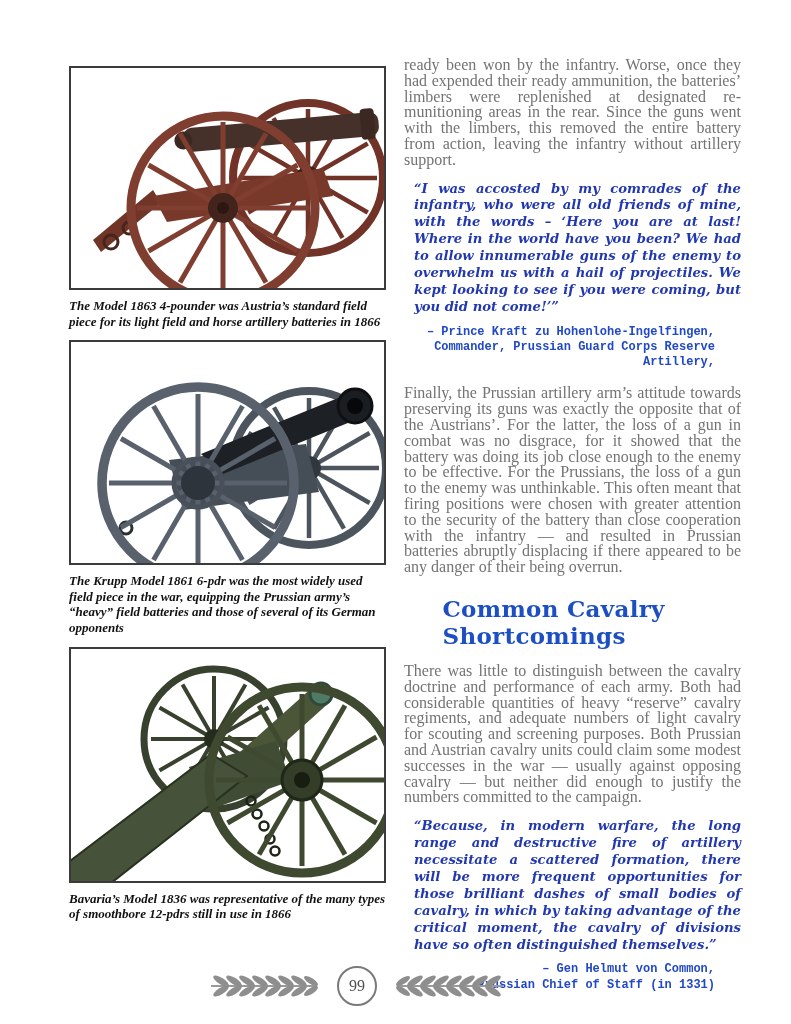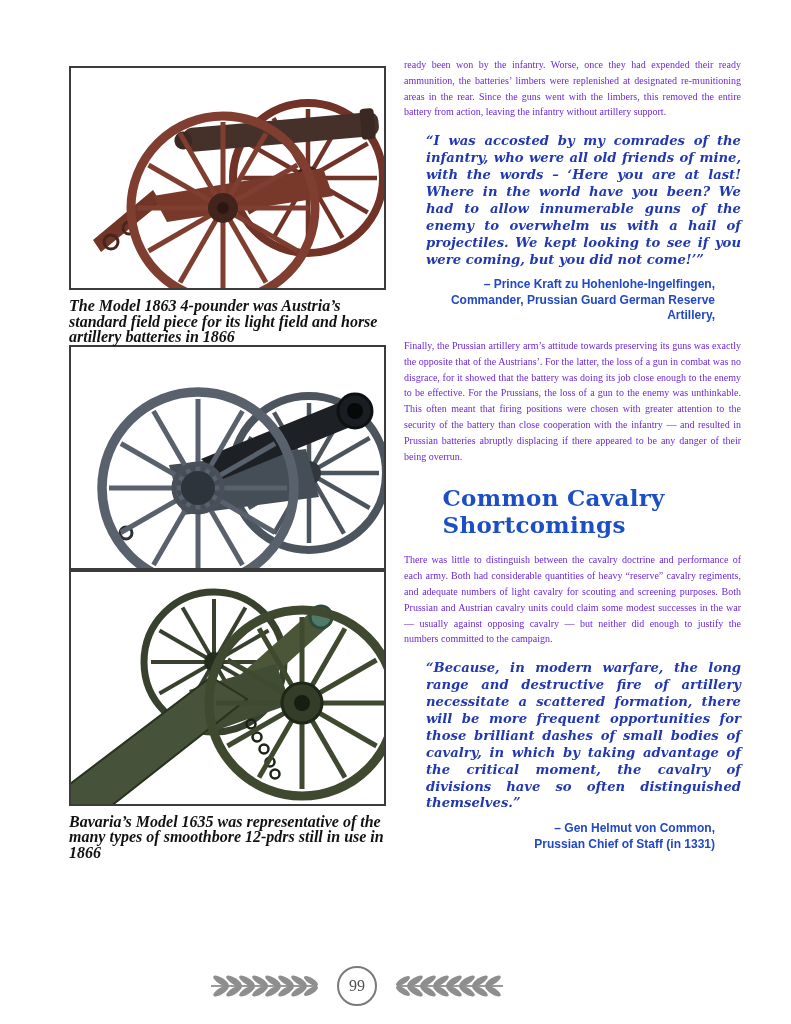--- a/index.html
+++ b/index.html
@@ -3,33 +3,33 @@
 <meta charset="utf-8">
 <style>
   html,body { margin:0; padding:0; background:#ffffff; }
   .page { position:relative; width:791px; height:1024px; background:#ffffff; overflow:hidden;
           font-family:"Liberation Serif", serif; }
 
   
   .left-col { position:absolute; left:69px; top:66px; width:317px; }
   figure.photo { margin:0; border:2px solid #3b3b3b; background:#ffffff; }
   figure.photo svg { display:block; }
-  .caption { font-weight:bold; font-style:italic; font-size:16px; line-height:15.6px;
-             color:#121212; margin:8px 0 0 0; }
+  .caption { font-weight:bold; font-style:italic; font-size:13px; line-height:15.6px;
+             color:#121212; margin:8px 0 11px 0; }
   .gap-a { margin-top:25px; }
   .gap-b { margin-top:17px; }
 
   
   .right-col { position:absolute; left:404px; top:57px; width:337px; }
-  .body { font-size:10px; line-height:15.8px; text-align:justify;
-          color:#6d28d9; margin:0 0 13px 0; }
+  .body { font-size:16px; line-height:15.8px; text-align:justify;
+          color:#737373; margin:0 0 13px 0; }
   .quote { font-family:"DejaVu Serif", serif; font-weight:bold; font-style:italic;
            font-size:13.2px; line-height:16.9px; color:#2238b0; text-align:justify;
-           margin:3px 0 9px 22px; }
-  .attrib { font-family:Liberation Sans, sans-serif; font-weight:bold; font-size:12px;
+           margin:3px 0 9px 10px; }
+  .attrib { font-family:Liberation Mono, monospace; font-weight:bold; font-size:12px;
             line-height:15.2px; color:#2148c6; text-align:right; padding-right:26px;
             margin:0 0 15px 0; }
   .heading { font-family:"DejaVu Serif", serif; font-weight:bold; font-size:23px;
              line-height:27px; color:#1c4fc4; text-align:left; width:260px;
              margin:20px auto 14px auto; letter-spacing:0.3px; }
 
   
   .footer { position:absolute; top:966px; left:0; width:714px; display:flex;
             align-items:center; justify-content:center; gap:18px; }
   .pagenum-circle { width:36px; height:36px; border:2px solid #7a7a7a; border-radius:50%;
@@ -123,20 +123,21 @@
             <line x1="38" y1="141" x2="216" y2="141" transform="rotate(60 127 141)"></line>
             <line x1="38" y1="141" x2="216" y2="141" transform="rotate(90 127 141)"></line>
             <line x1="38" y1="141" x2="216" y2="141" transform="rotate(120 127 141)"></line>
             <line x1="38" y1="141" x2="216" y2="141" transform="rotate(150 127 141)"></line>
           </g>
           <circle cx="127" cy="141" r="24" fill="none" stroke="#49505a" stroke-width="5"></circle>
           <circle cx="127" cy="141" r="17" fill="#2e343b" stroke="none"></circle>
         </g>
       </svg>
     </figure>
+    <figcaption class="caption">The Krupp Model 1861 6-pdr was the most widely used field piece in the war, equipping the Prussian army’s “heavy” field batteries and those of several of its German opponents</figcaption>
 
     <figure class="photo gap-b">
       <svg class="cannon" width="313" height="232" viewBox="0 0 313 232" xmlns="http://www.w3.org/2000/svg">
 
         <g stroke="#37412d">
           <circle cx="143" cy="90" r="70" fill="none" stroke-width="7"></circle>
           <g stroke-width="4">
             <line x1="80" y1="90" x2="206" y2="90"></line>
             <line x1="80" y1="90" x2="206" y2="90" transform="rotate(30 143 90)"></line>
             <line x1="80" y1="90" x2="206" y2="90" transform="rotate(60 143 90)"></line>
@@ -171,31 +172,31 @@
             <line x1="145" y1="131" x2="317" y2="131" transform="rotate(60 231 131)"></line>
             <line x1="145" y1="131" x2="317" y2="131" transform="rotate(90 231 131)"></line>
             <line x1="145" y1="131" x2="317" y2="131" transform="rotate(120 231 131)"></line>
             <line x1="145" y1="131" x2="317" y2="131" transform="rotate(150 231 131)"></line>
           </g>
           <circle cx="231" cy="131" r="20" fill="#333d27" stroke="#1f2718" stroke-width="3"></circle>
           <circle cx="231" cy="131" r="8" fill="#171d10" stroke="none"></circle>
         </g>
       </svg>
     </figure>
-    <figcaption class="caption">Bavaria’s Model 1635 was representative of the many types of smoothbore 12-pdrs still in use in 1866</figcaption>
+    <figcaption class="caption">Bavaria’s Model 1836 was representative of the many types of smoothbore 12-pdrs still in use in 1866</figcaption>
   </div>
 
   <div class="right-col">
     <p class="body">ready been won by the infantry. Worse, once they had expended their ready ammunition, the batteries’ limbers were replenished at designated re-munitioning areas in the rear. Since the guns went with the limbers, this removed the entire battery from action, leaving the infantry without artillery support.</p>
 
     <div class="quote">“I was accosted by my comrades of the infantry, who were all old friends of mine, with the words – ‘Here you are at last! Where in the world have you been?  We had to allow innumerable guns of the enemy to overwhelm us with a hail of projectiles. We kept looking to see if you were coming, but you did not come!’”</div>
 
     <div class="attrib">
       <div>– Prince Kraft zu Hohenlohe-Ingelfingen,</div>
-      <div>Commander, Prussian Guard German Reserve Artillery,</div>
+      <div>Commander, Prussian Guard Corps Reserve Artillery,</div>
     </div>
 
     <p class="body">Finally, the Prussian artillery arm’s attitude towards preserving its guns was exactly the opposite that of the Austrians’. For the latter, the loss of a gun in combat was no disgrace, for it showed that the battery was doing its job close enough to the enemy to be effective. For the Prussians, the loss of a gun to the enemy was unthinkable. This often meant that firing positions were chosen with greater attention to the security of the battery than close cooperation with the infantry — and resulted in Prussian batteries abruptly displacing if there appeared to be any danger of their being overrun.</p>
 
     <h2 class="heading">Common Cavalry Shortcomings</h2>
 
     <p class="body">There was little to distinguish between the cavalry doctrine and performance of each army. Both had considerable quantities of heavy “reserve” cavalry regiments, and adequate numbers of light cavalry for scouting and screening purposes. Both Prussian and Austrian cavalry units could claim some modest successes in the war — usually against opposing cavalry — but neither did enough to justify the numbers committed to the campaign.</p>
 
     <div class="quote">“Because, in modern warfare, the long range and destructive fire of artillery necessitate a scattered formation, there will be more frequent opportunities for those brilliant dashes of small bodies of cavalry, in which by taking advantage of the critical moment, the cavalry of divisions have so often distinguished themselves.”</div>
 

